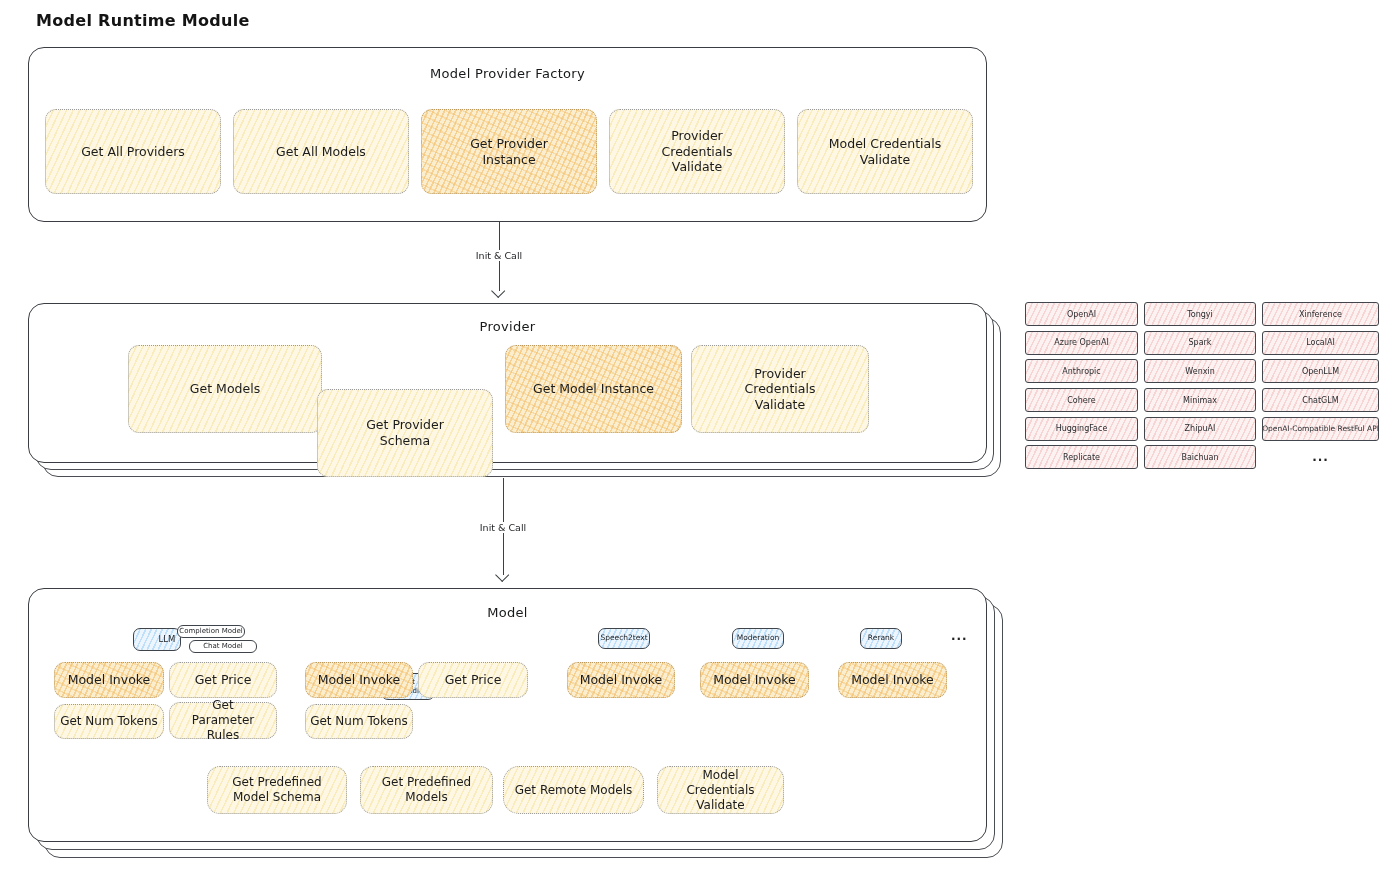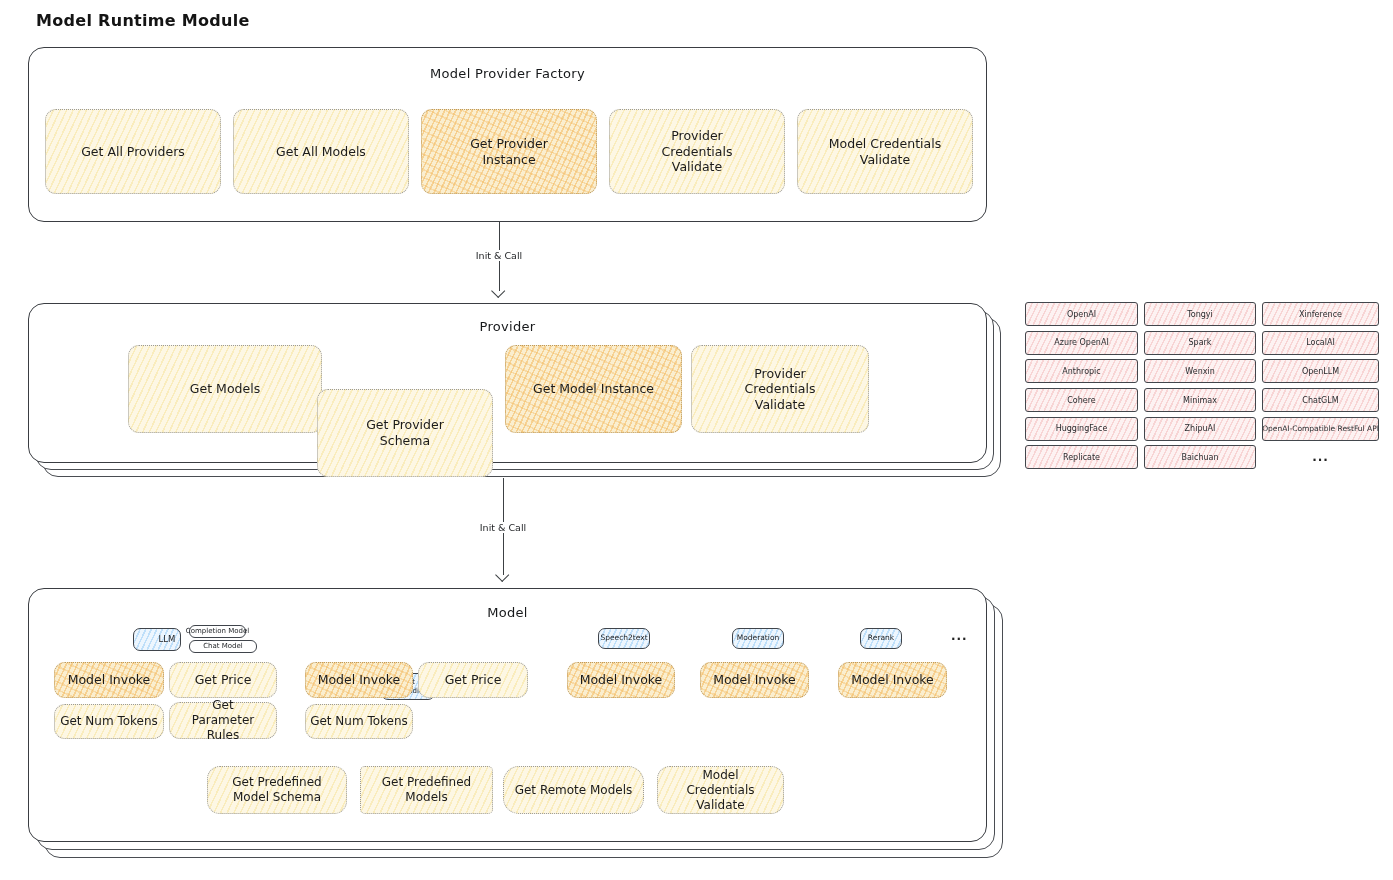--- a/index.html
+++ b/index.html
@@ -114,39 +114,39 @@
     <span class="arrow-head"></span>
     <span class="arrow-label" style="top:44px;">Init &amp; Call</span>
   </div>
 
   <div class="layer" style="left:44px;top:604px;width:957px;height:252px;"></div>
   <div class="layer" style="left:36px;top:596px;width:957px;height:252px;"></div>
   <div class="box" style="left:28px;top:588px;width:957px;height:252px;">
     <div class="box-title" style="top:16px;">Model</div>
 
     <div class="tag" style="left:104px;top:39px;width:48px;height:23px;padding-left:20px;">LLM</div>
-    <div class="tag small" style="left:160px;top:36px;width:57px;height:13px;">Completion Model</div>
+    <div class="tag small" style="left:148px;top:36px;width:68px;height:13px;">Completion Model</div>
     <div class="tag small" style="left:160px;top:51px;width:68px;height:13px;">Chat Model</div>
     <div class="tag tiny-text" style="left:352px;top:36px;width:54px;height:27px;padding:0 5px;margin-top:48px;">Text Embedding</div>
     <div class="tag nowrap" style="left:569px;top:39px;width:52px;height:21px;">Speech2text</div>
     <div class="tag nowrap" style="left:703px;top:39px;width:52px;height:21px;">Moderation</div>
     <div class="tag nowrap" style="left:831px;top:39px;width:42px;height:21px;">Rerank</div>
     <div class="dots" style="left:922px;top:40px;">...</div>
 
     <div class="btn hatch-orange" style="left:25px;top:73px;width:110px;height:36px;">Model Invoke</div>
     <div class="btn hatch-yellow" style="left:140px;top:73px;width:108px;height:36px;">Get Price</div>
     <div class="btn hatch-orange" style="left:276px;top:73px;width:108px;height:36px;">Model Invoke</div>
     <div class="btn hatch-yellow" style="left:389px;top:73px;width:110px;height:36px;">Get Price</div>
     <div class="btn hatch-orange" style="left:538px;top:73px;width:108px;height:36px;">Model Invoke</div>
     <div class="btn hatch-orange" style="left:671px;top:73px;width:109px;height:36px;">Model Invoke</div>
     <div class="btn hatch-orange" style="left:809px;top:73px;width:109px;height:36px;">Model Invoke</div>
 
     <div class="btn hatch-yellow" style="left:25px;top:115px;width:110px;height:35px;font-size:12px;padding:0 2px;">Get Num Tokens</div>
     <div class="btn hatch-yellow" style="left:140px;top:113px;width:108px;height:37px;font-size:12px;padding:0 10px;">Get Parameter Rules</div>
     <div class="btn hatch-yellow" style="left:276px;top:115px;width:108px;height:35px;font-size:12px;padding:0 2px;">Get Num Tokens</div>
 
     <div class="btn hatch-yellow" style="left:178px;top:177px;width:140px;height:48px;border-radius:13px;font-size:12px;padding:0 10px;">Get Predefined Model Schema</div>
-    <div class="btn hatch-yellow" style="left:331px;top:177px;width:133px;height:48px;border-radius:5px;font-size:12px;padding:0 18px;">Get Predefined Models</div>
+    <div class="btn hatch-yellow" style="left:331px;top:177px;width:133px;height:48px;border-radius:13px;font-size:12px;padding:0 18px;">Get Predefined Models</div>
     <div class="btn hatch-yellow" style="left:474px;top:177px;width:141px;height:48px;border-radius:16px;font-size:12px;">Get Remote Models</div>
     <div class="btn hatch-yellow" style="left:628px;top:177px;width:127px;height:48px;border-radius:13px;font-size:12px;padding:0 12px;">Model Credentials Validate</div>
   </div>
 
 </div>
 
 </body></html>

